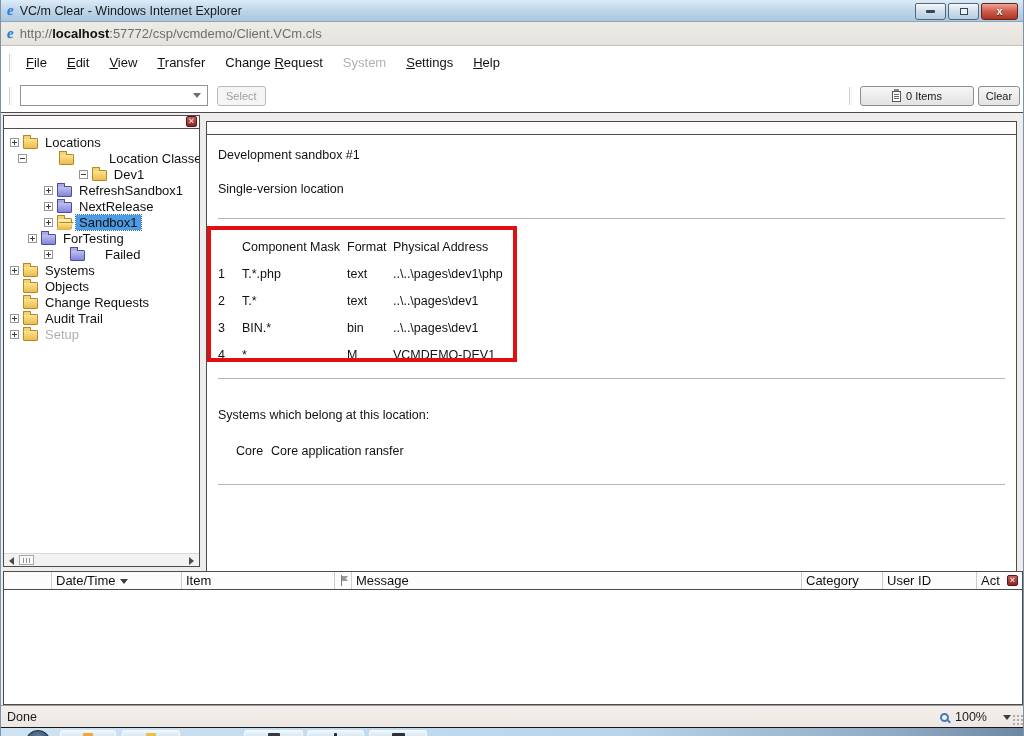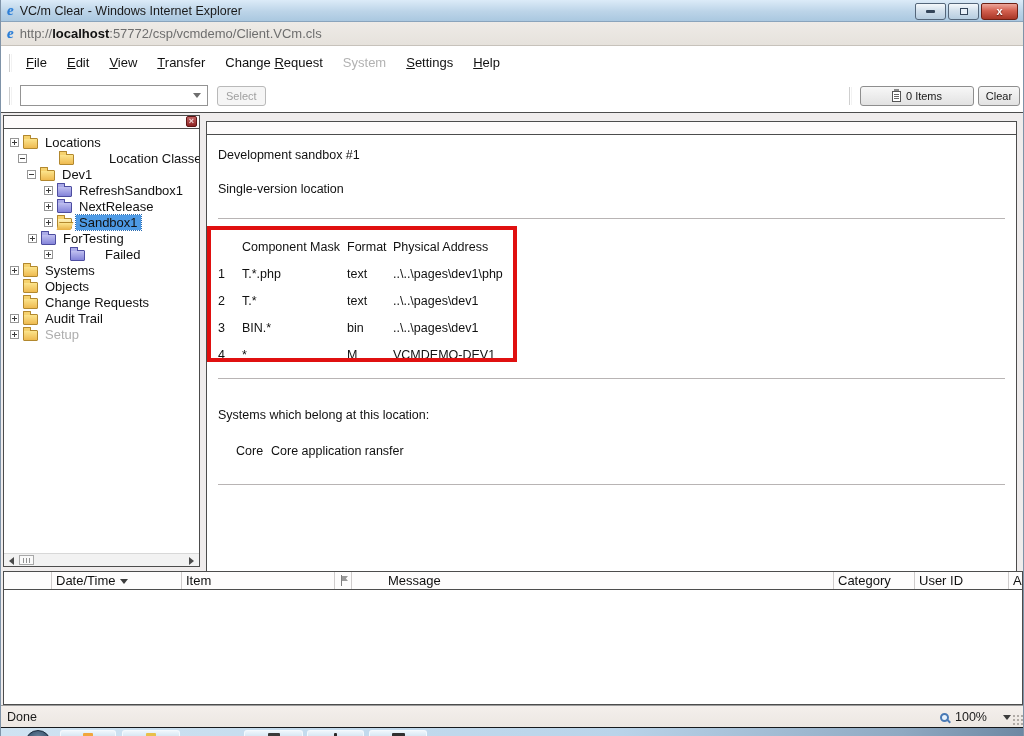--- a/index.html
+++ b/index.html
@@ -218,21 +218,21 @@
         <div class="tree-row" style="padding-left: 6px;">
           <span class="exp plus"></span>
           <span class="folder"></span>
           <span class="tlabel">Locations</span>
         </div>
         <div class="tree-row" style="padding-left: 14px; gap: 28px;">
           <span class="exp minus"></span>
           <span class="folder"></span>
           <span class="tlabel">Location Classes</span>
         </div>
-        <div class="tree-row" style="padding-left: 23px;">
+        <div class="tree-row" style="padding-left: 23px; justify-content: center;">
           <span class="exp minus"></span>
           <span class="folder"></span>
           <span class="tlabel">Dev1</span>
         </div>
         <div class="tree-row" style="padding-left: 40px;">
           <span class="exp plus"></span>
           <span class="folder blue"></span>
           <span class="tlabel">RefreshSandbox1</span>
         </div>
         <div class="tree-row" style="padding-left: 40px;">
@@ -345,21 +345,21 @@
         <div class="lcell" style="width: 130px;">
           <span>Date/Time</span>
           <span class="sortarrow"></span>
         </div>
         <div class="lcell" style="width: 153px;">
           <span>Item</span>
         </div>
         <div class="lcell" style="width: 17px;">
           <span class="flag"></span>
         </div>
-        <div class="lcell" style="width: 450px; margin-left: 32px;">
+        <div class="lcell" style="width: 450px;">
           <span>Message</span>
         </div>
         <div class="lcell" style="width: 81px;">
           <span>Category</span>
         </div>
         <div class="lcell" style="width: 94px;">
           <span>User ID</span>
         </div>
         <div class="lcell act">
           <span>Act</span>

